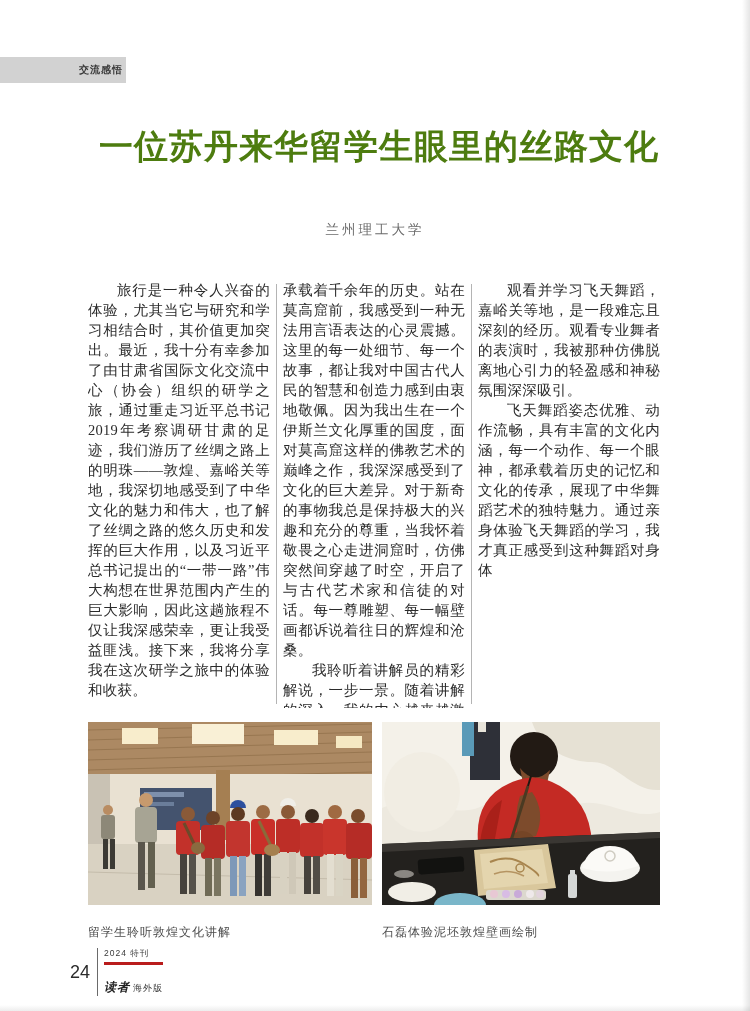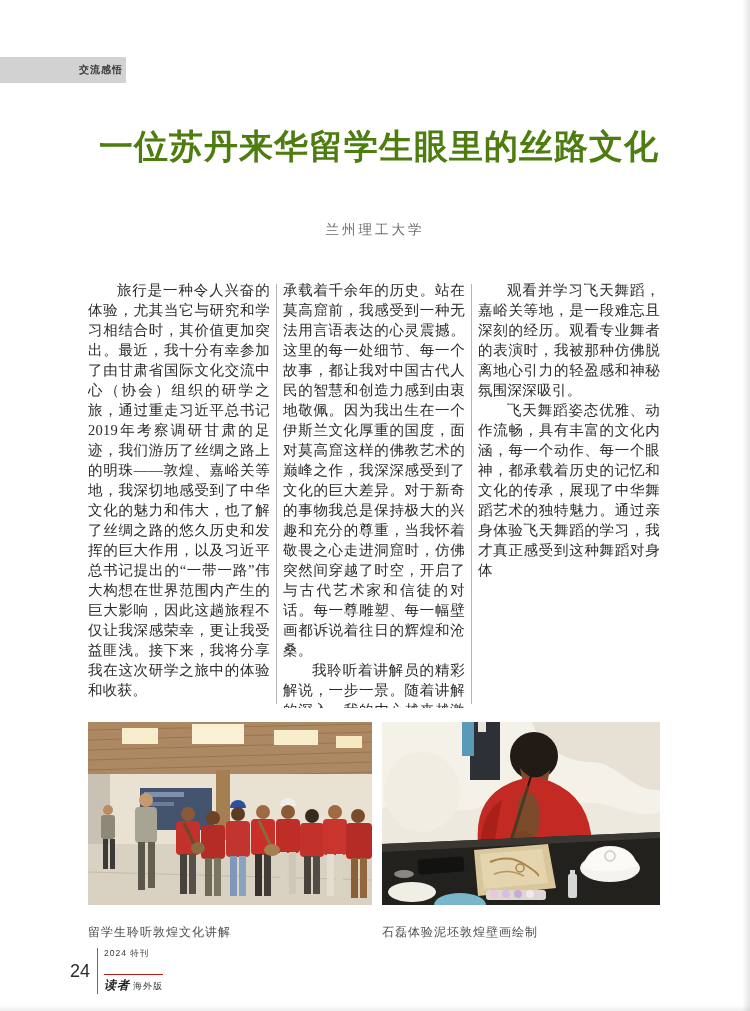--- a/index.html
+++ b/index.html
@@ -31,22 +31,22 @@
   .photos{position:absolute;top:722px;left:88px;width:572px;display:flex;gap:10px;}
   .photos figure{margin:0;}
   .photos svg{display:block;}
   .photos figcaption{margin-top:19px;font-family:"Liberation Sans","DejaVu Sans",sans-serif;
         font-size:12px;color:#4d4d4d;letter-spacing:1px;}
   .footer{position:absolute;top:948px;left:70px;display:flex;align-items:center;}
   .pagenum{font-family:"Liberation Sans","DejaVu Sans",sans-serif;font-size:18px;color:#2b2b2b;
         margin-right:7px;}
   .footer-brand{border-left:1px solid #6a6a6a;padding-left:6px;
         font-family:"Liberation Sans","DejaVu Sans",sans-serif;color:#3a3a3a;}
-  .edition{font-size:8.5px;letter-spacing:1px;border-bottom:1px solid #b91c1c;
-        padding-bottom:14px;margin-bottom:2px;}
+  .edition{font-size:8.5px;letter-spacing:1px;border-bottom:3px solid #b91c1c;
+        padding-bottom:2px;margin-bottom:14px;}
   .brand-line{font-size:9px;letter-spacing:1px;display:flex;align-items:baseline;}
   .duzhe-logo{font-family:"DejaVu Serif","Liberation Serif",serif;font-style:italic;
         font-weight:bold;font-size:12px;margin-right:3px;color:#222;}
 </style>
 </head>
 <body>
 
 <div class="page">
 
   <div class="section-tab" style="background: rgb(210, 210, 210);">

